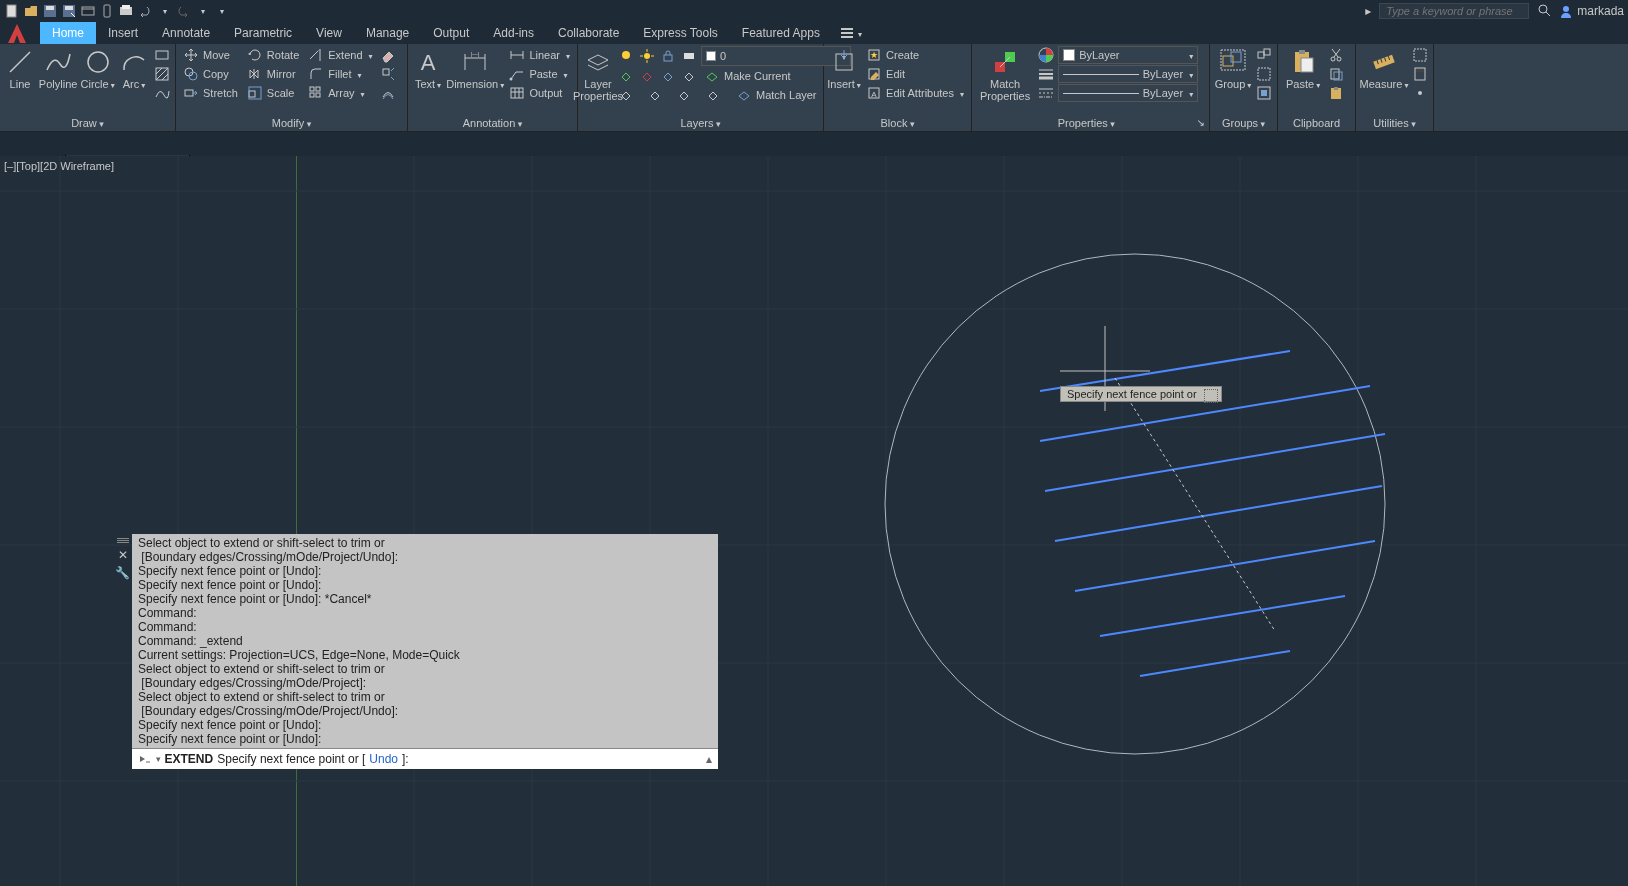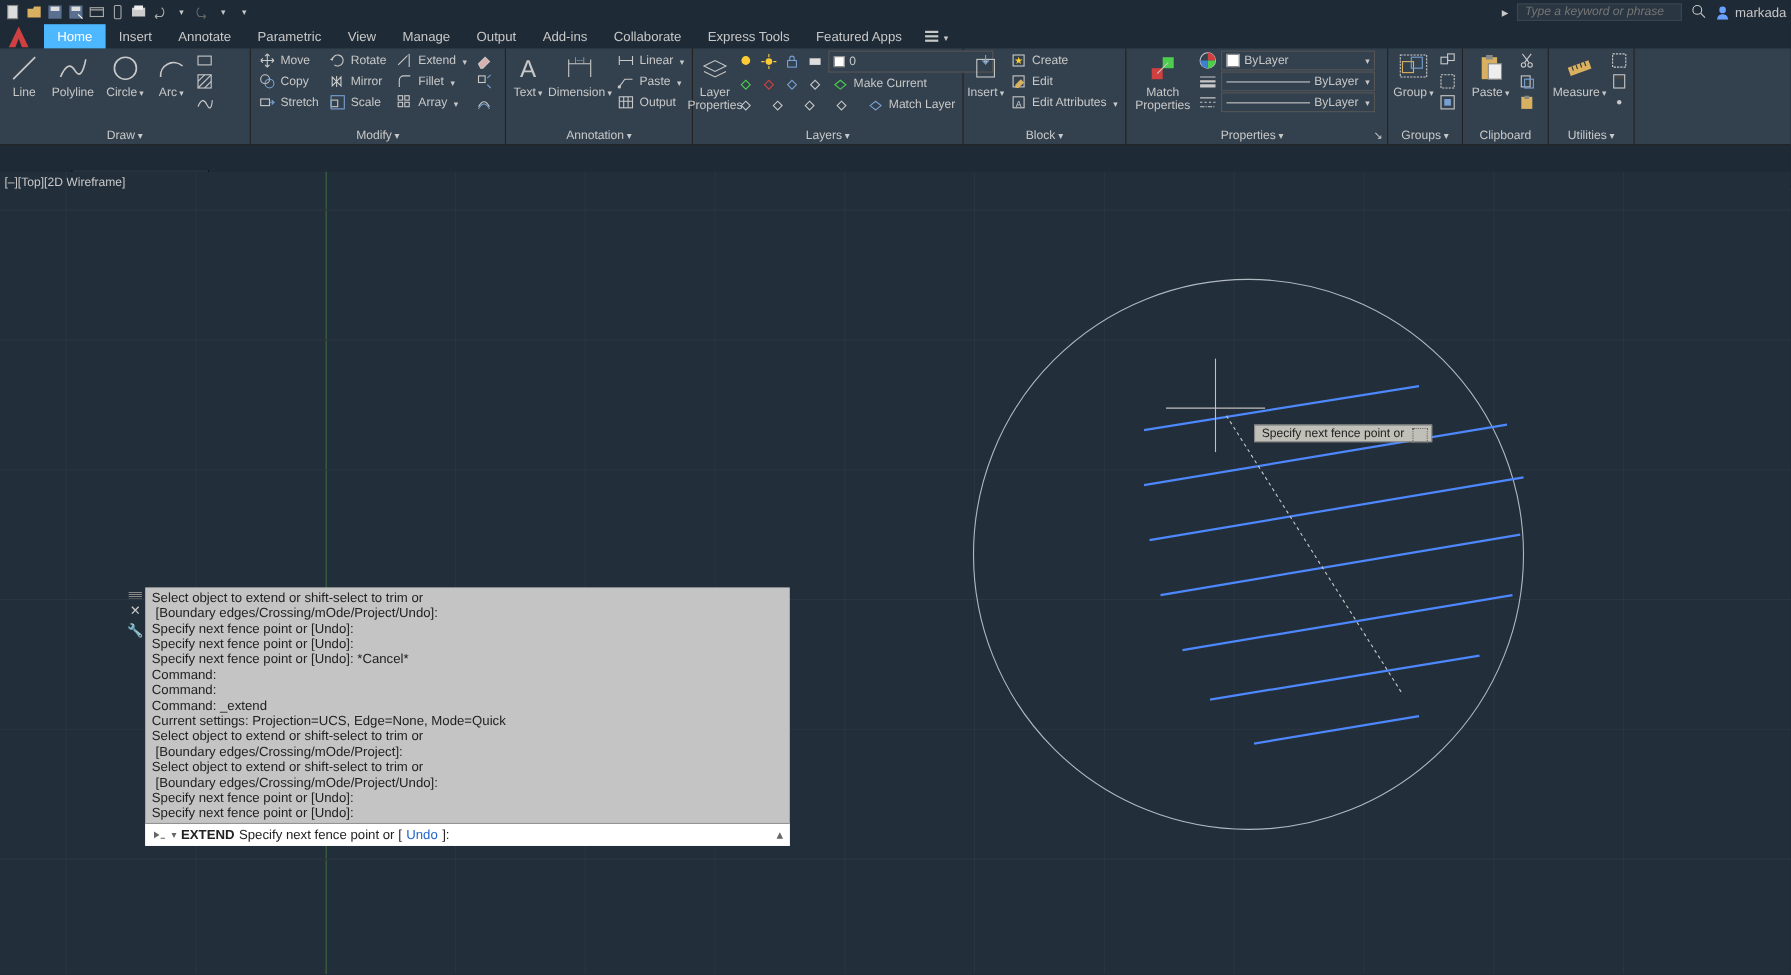--- a/index.html
+++ b/index.html
@@ -177,21 +177,21 @@
           <rect x="2" y="7" width="12" height="2" fill="#c8c8c8"></rect>
           <rect x="2" y="11" width="12" height="2" fill="#c8c8c8"></rect>
         </svg>
       </span>
       <span class="dd-arrow"></span>
     </div>
   </div>
 
 <div class="ribbon">
 
-  <div class="panel" style="width:228px">
+  <div class="panel" style="width:176px">
     <div class="panel-body">
       <div class="bigbtn">
           <span class="ico">
             <svg width="28" height="28">
               <line x1="4" y1="24" x2="24" y2="4" stroke="#c8c8c8" stroke-width="1.5"></line>
             </svg>
           </span>
           <span class="lbl">Line</span>
         </div>
       <div class="bigbtn">
@@ -793,21 +793,21 @@
     <line class="blue-line" x1="1140" y1="520" x2="1290" y2="495"></line>
 
     <path class="dash" d="M1115 222 L1275 475"></path>
 
     <g class="cross">
       <line x1="1060" y1="215" x2="1150" y2="215"></line>
       <line x1="1105" y1="170" x2="1105" y2="255"></line>
     </g>
   </svg>
 
-  <div class="tooltip-box" style="left:1140px;top:230px">Specify next fence point or</div>
+  <div class="tooltip-box" style="left:1060px;top:230px">Specify next fence point or</div>
 
   <div class="cmdwin">
     <div class="cmdwin-handle">
       <span class="grip"></span>
       <span class="x">✕</span>
       <span class="wr">🔧</span>
     </div>
     <div class="cmdhist">Select object to extend or shift-select to trim or
  [Boundary edges/Crossing/mOde/Project/Undo]:
 Specify next fence point or [Undo]:

